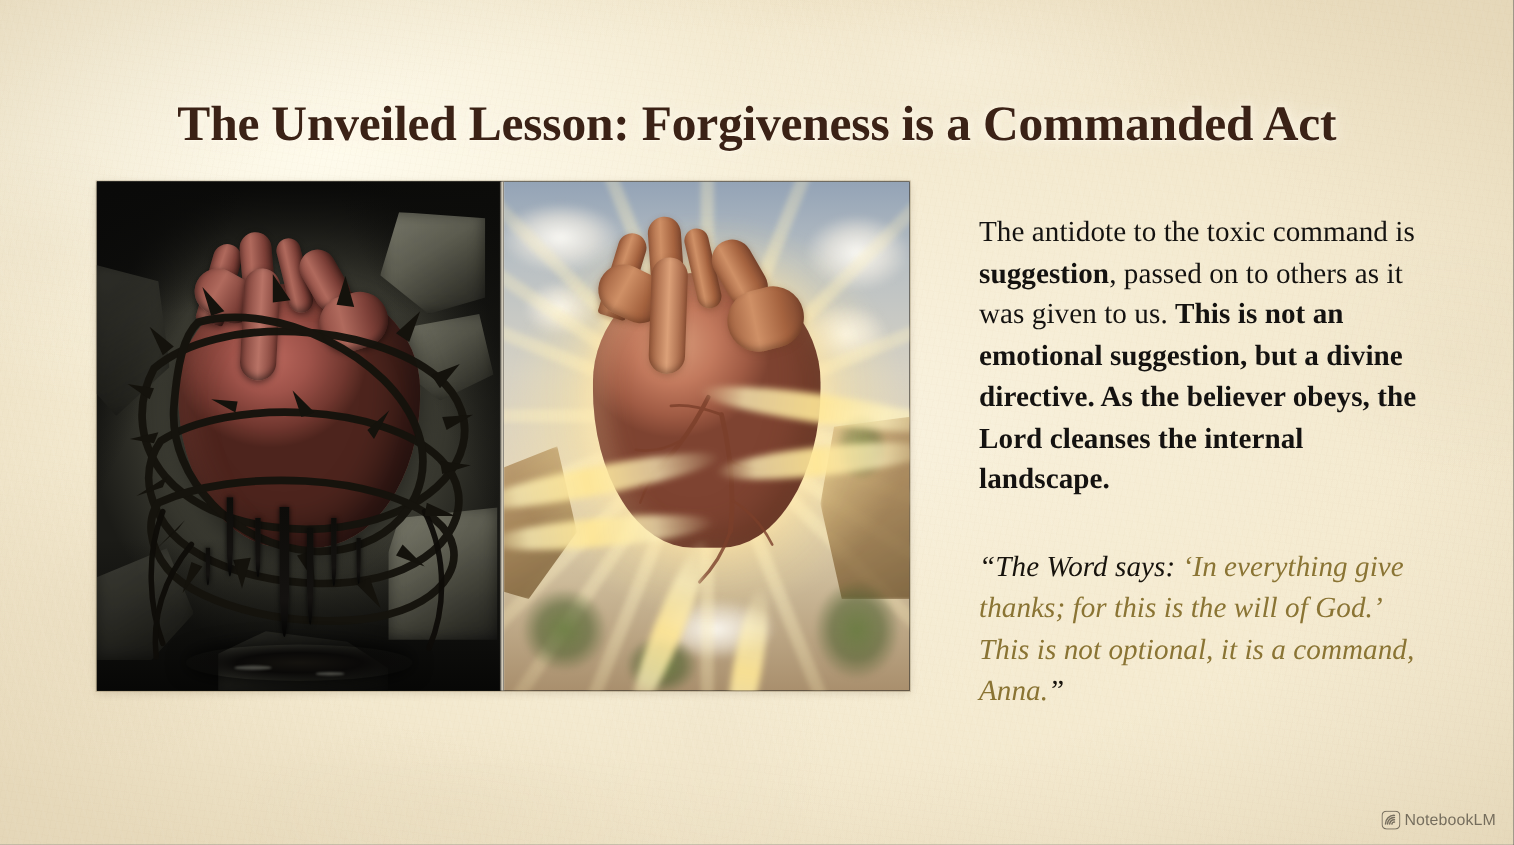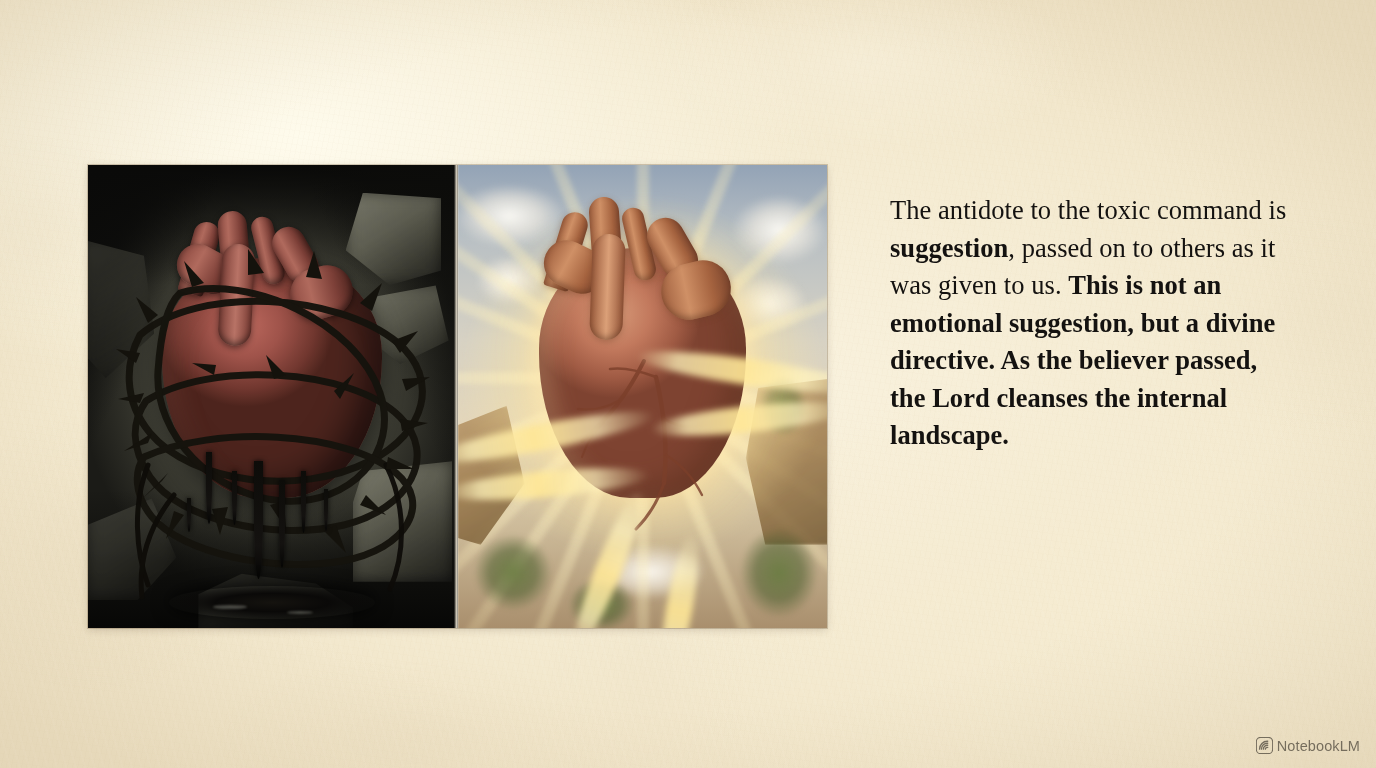--- a/index.html
+++ b/index.html
@@ -297,20 +297,21 @@
 </head>
 <body>
 
 <div id="slide">
 
   <div class="parchment-base"></div>
   <div class="parchment-mottle"></div>
   <div class="parchment-fibers"></div>
   <div class="parchment-vignette"></div>
 
+  <h1 class="title">The Unveiled Lesson: Forgiveness is a Commanded Act</h1>
 
   <div class="artwork">
 
     <div class="panel panel-left">
       <div class="cave-bg"></div>
       <div class="cave-rock"></div>
       <div class="rock-chunk rc1"></div>
       <div class="rock-chunk rc2"></div>
       <div class="rock-chunk rc3"></div>
       <div class="rock-chunk rc4"></div>
@@ -444,23 +445,26 @@
       <div class="light-stream" style="right:-6%;top:52%;width:54%;transform:rotate(-6deg);"></div>
       <div class="light-stream" style="left:18%;bottom:10%;width:46%;transform:rotate(-68deg);"></div>
       <div class="light-stream" style="left:40%;bottom:2%;width:40%;transform:rotate(-80deg);"></div>
     </div>
 
     <div class="panel-seam"></div>
   </div>
 
   <div class="textcol">
     <p class="body-para">
-      <span>The antidote to the toxic command is </span><b>suggestion</b><span>, passed on to others as it was given to us. </span><b>This is not an emotional suggestion, but a divine directive. As the believer passed, the Lord cleanses the internal landscape.</b>
+      <span>The antidote to the toxic command is </span><b>suggestion</b><span>, passed on to others as it was given to us. </span><b>This is not an emotional suggestion, but a divine directive. As the believer obeys, the Lord cleanses the internal landscape.</b>
     </p>
 
+    <p class="quote-para">
+      <span class="dark">“</span><span class="dark">The Word says:</span><span> ‘In everything give thanks; for this is the will of God.’ This is not optional, it is a command, Anna.</span><span class="dark">”</span>
+    </p>
   </div>
 
   <div class="watermark">
     <svg class="wm-icon" viewBox="0 0 24 24">
       <rect x="0.5" y="0.5" width="23" height="23" rx="6" ry="6" fill="none" stroke="#2f2a22" stroke-width="1.6"></rect>
       <path d="M5 17.2 A11 11 0 0 1 16.5 6" fill="none" stroke="#2f2a22" stroke-width="1.9" stroke-linecap="round"></path>
       <path d="M7.6 17.2 A8.4 8.4 0 0 1 16.5 8.8" fill="none" stroke="#2f2a22" stroke-width="1.9" stroke-linecap="round"></path>
       <path d="M10.4 17.2 A5.6 5.6 0 0 1 16.5 11.7" fill="none" stroke="#2f2a22" stroke-width="1.9" stroke-linecap="round"></path>
       <path d="M13.2 17.2 A2.9 2.9 0 0 1 16.5 14.6" fill="none" stroke="#2f2a22" stroke-width="1.9" stroke-linecap="round"></path>
     </svg>

